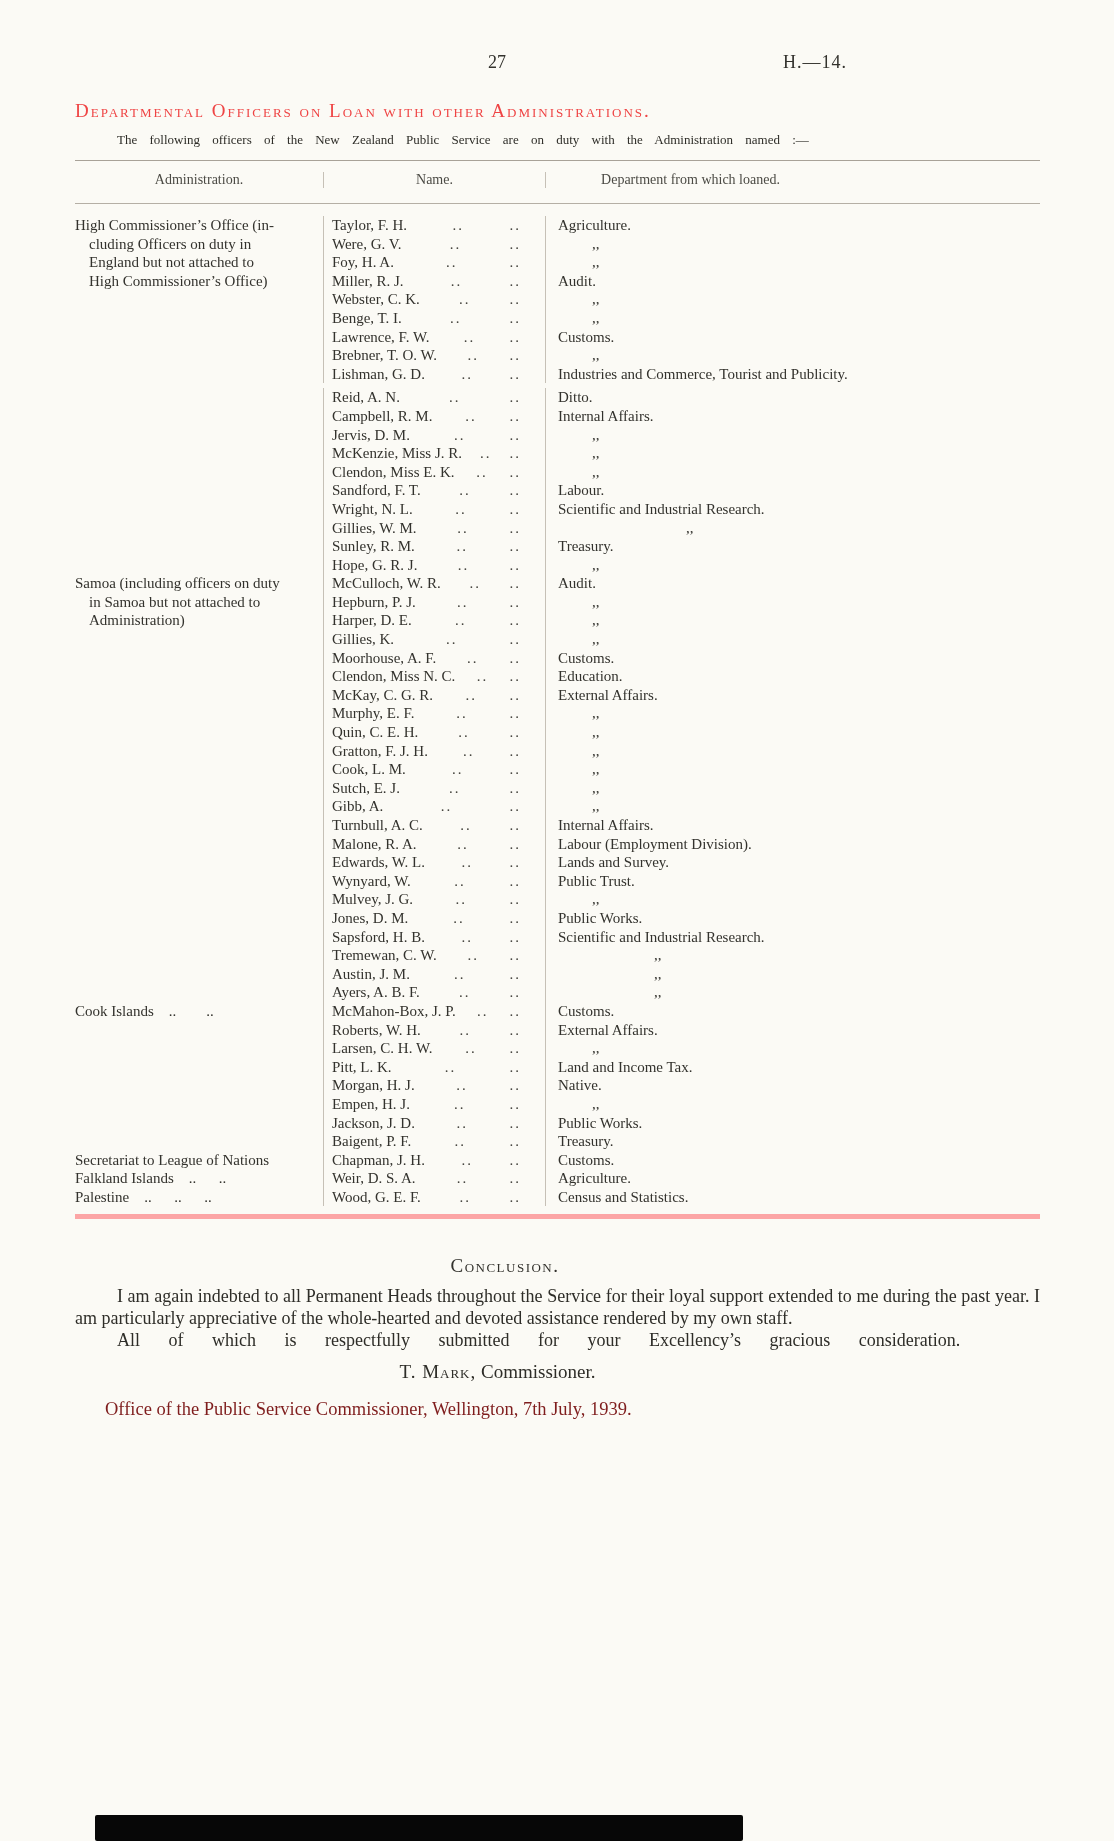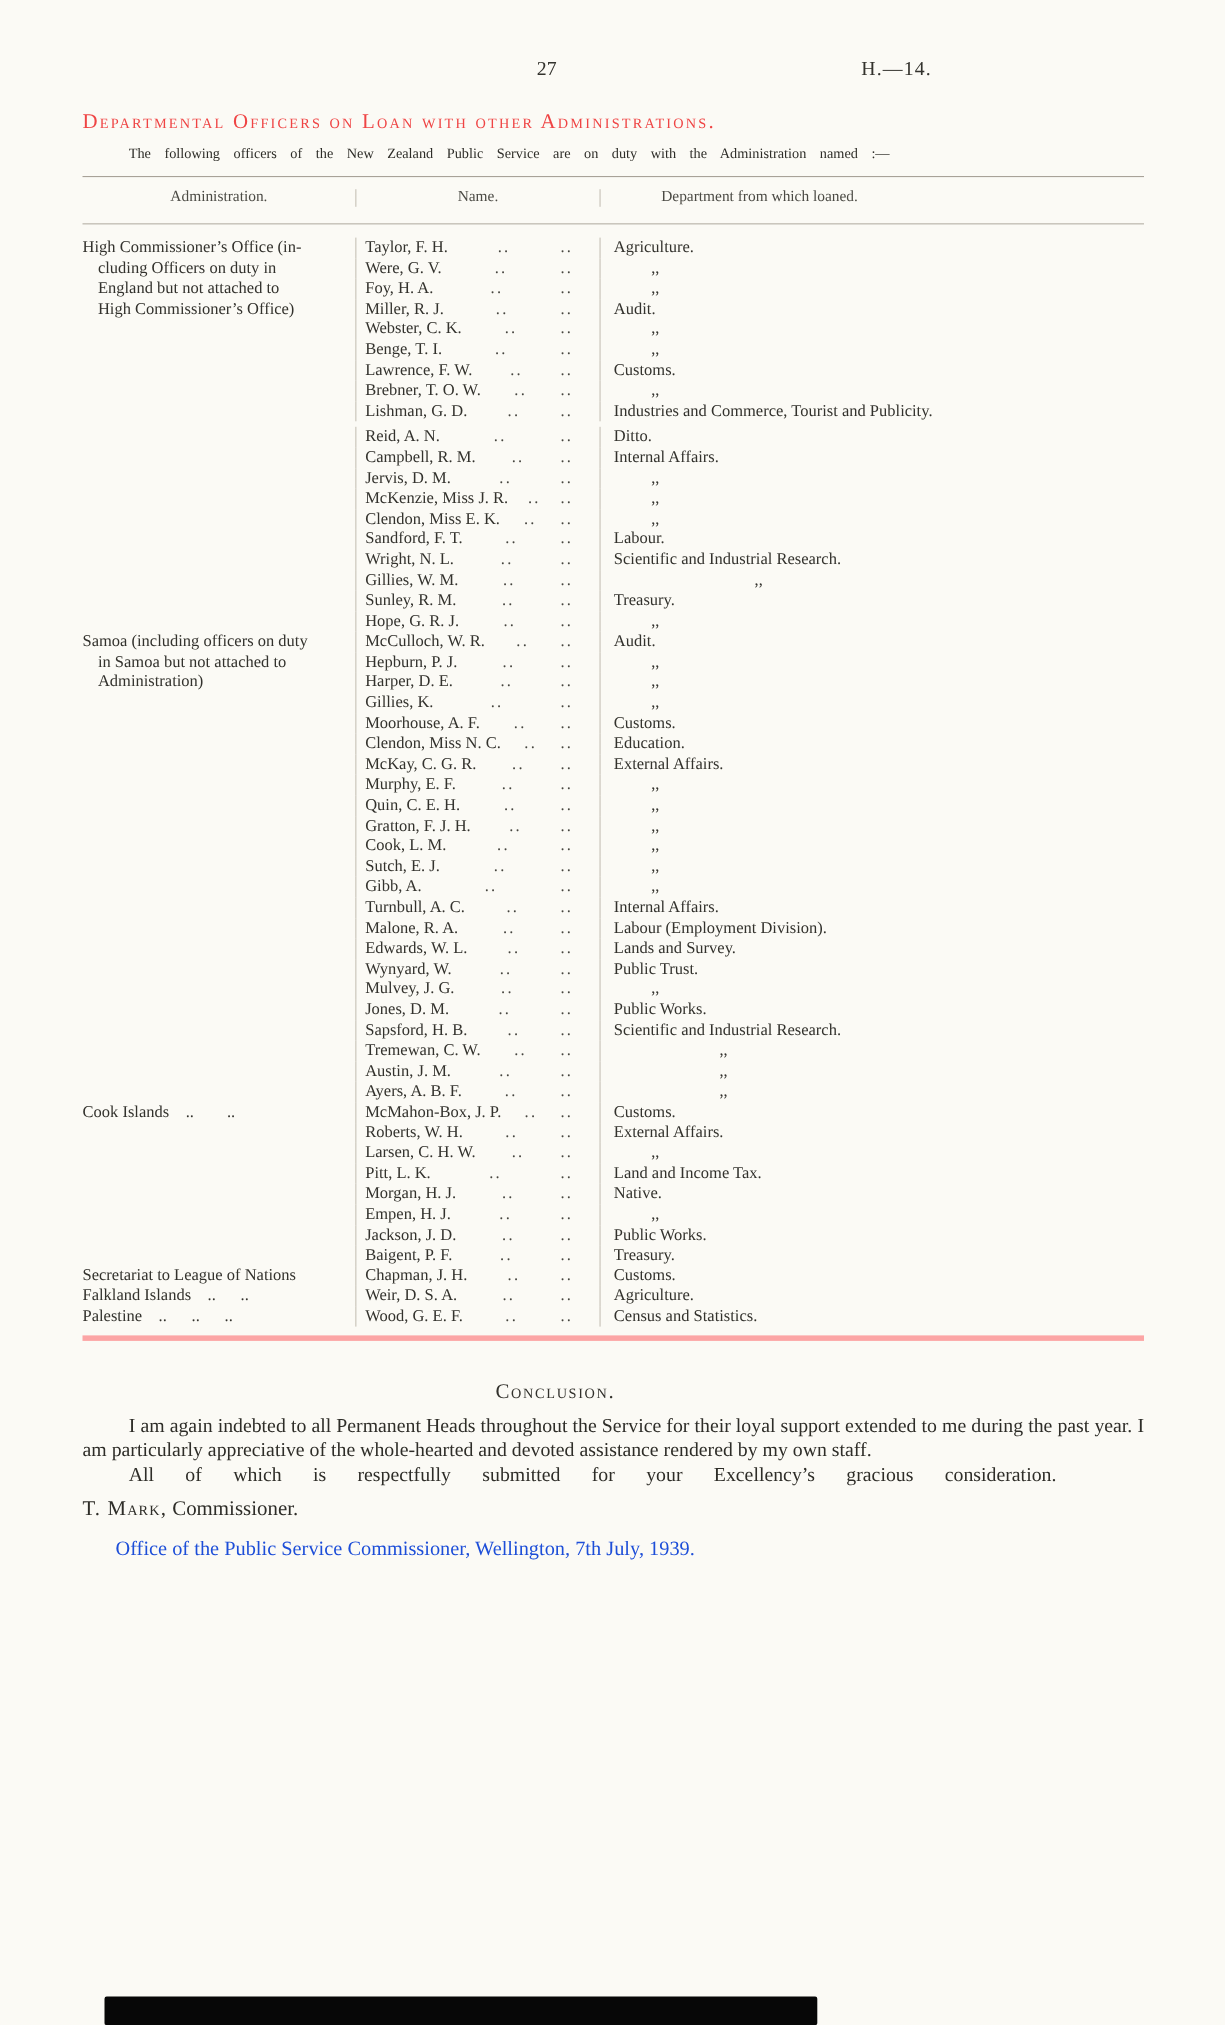--- a/index.html
+++ b/index.html
@@ -100,31 +100,31 @@
     margin-top:8px;
     text-align:justify;
     text-indent:42px;
     font-size:18px;
     line-height:22px;
     color:#2e2d28;
   }
   .body-p.airy { word-spacing:24px; margin-top:0; }
   .sig {
     margin-top:10px;
-    text-align:left;
+    text-align:center;
     padding-right:120px;
     font-size:19px;
     color:#2e2d28;
   }
   .sig .sig-name { letter-spacing:1px; }
   .office {
     margin-top:16px;
     padding-left:30px;
     font-size:18.5px;
-    color:#1d4ed8;
+    color:#7f1d1d;
   }
   .scan-bar {
     position:absolute;
     left:95px; top:1815px;
     width:648px; height:26px;
     background:#070707;
     border-radius:2px;
   }
 </style>
 </head>

